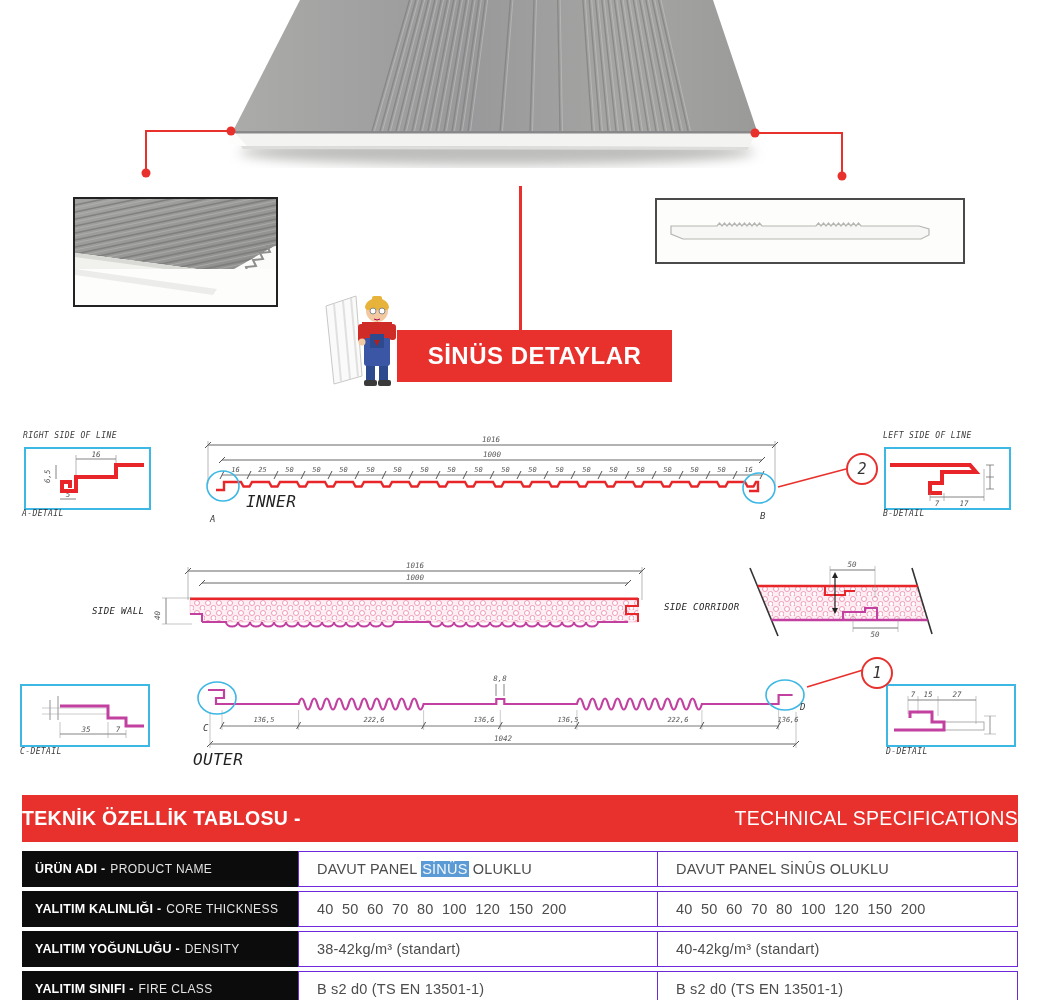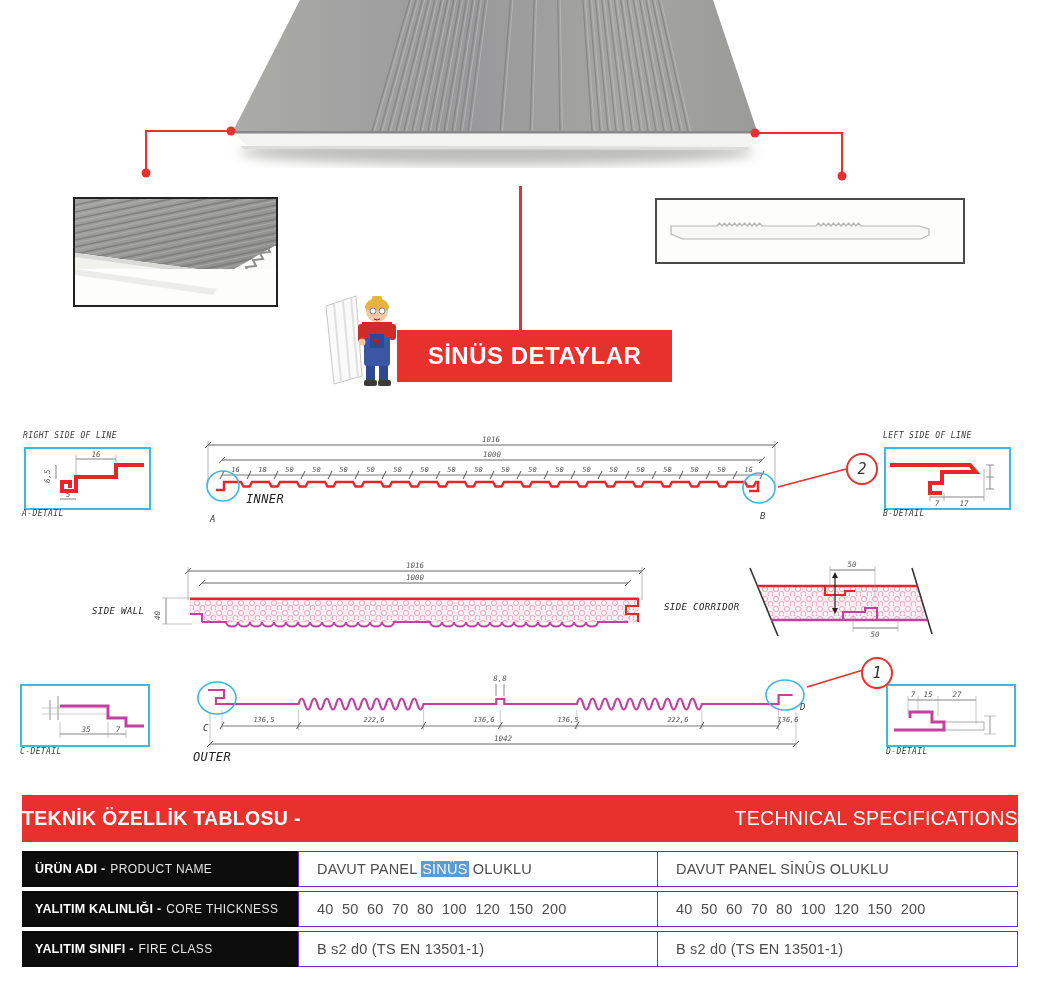--- a/index.html
+++ b/index.html
@@ -2,21 +2,21 @@
 <html><head>
 <meta charset="utf-8">
 <style>
   html,body{margin:0;padding:0;background:#fff;}
   .page{position:relative;width:1040px;height:1000px;background:#fff;overflow:hidden;
         font-family:"Liberation Sans",sans-serif;}
   .abs{position:absolute;}
   
   .dlabel{position:absolute;font:italic 8px "DejaVu Sans Mono",monospace;color:#3a3a3a;
           letter-spacing:.4px;white-space:nowrap;}
-  .dlabel.big{font-size:12px;color:#222;}
+  .dlabel.big{font-size:16px;color:#222;}
   .dlabel.pt{font-size:9px;}
   .dbox{position:absolute;border:2px solid #3db7e4;background:#fff;}
   .gbox{position:absolute;border:2px solid #4a4a4a;background:#fdfdfb;}
   .pbox{position:absolute;border:2px solid #222;background:#fbfbfa;}
   svg text.dim{font:italic 7.5px "DejaVu Sans Mono",monospace;fill:#555;}
   svg text.dimc{text-anchor:middle;}
   .segrow{position:absolute;display:flex;}
   .segrow .seg{flex:1;text-align:center;font:italic 7px "DejaVu Sans Mono",monospace;color:#555;white-space:nowrap;}
   .segrow.prop .seg{flex:none;}
   
@@ -283,21 +283,21 @@
         <line x1="506" y1="47" x2="510" y2="39" stroke="#555" stroke-width="1"></line>
         <line x1="533" y1="47" x2="537" y2="39" stroke="#555" stroke-width="1"></line>
         <line x1="560" y1="47" x2="564" y2="39" stroke="#555" stroke-width="1"></line>
       </g>
     <path id="inner-profile" fill="none" stroke="#e8262a" stroke-width="2.4" d="M16,58 h8 v-8 h17 l2.5,4.5 h6 l2.5,-4.5 h17 l2.5,4.5 h6 l2.5,-4.5 h17 l2.5,4.5 h6 l2.5,-4.5 h17 l2.5,4.5 h6 l2.5,-4.5 h17 l2.5,4.5 h6 l2.5,-4.5 h17 l2.5,4.5 h6 l2.5,-4.5 h17 l2.5,4.5 h6 l2.5,-4.5 h17 l2.5,4.5 h6 l2.5,-4.5 h17 l2.5,4.5 h6 l2.5,-4.5 h17 l2.5,4.5 h6 l2.5,-4.5 h17 l2.5,4.5 h6 l2.5,-4.5 h17 l2.5,4.5 h6 l2.5,-4.5 h17 l2.5,4.5 h6 l2.5,-4.5 h17 l2.5,4.5 h6 l2.5,-4.5 h17 l2.5,4.5 h6 l2.5,-4.5 h17 l2.5,4.5 h6 l2.5,-4.5 h17 l2.5,4.5 h6 l2.5,-4.5 h17 l2.5,4.5 h6 l2.5,-4.5 h17 l2.5,4.5 h6 l2.5,-4.5 h2 v9 h-9"></path>
     <ellipse cx="23" cy="54" rx="16" ry="15" fill="none" stroke="#3db7e4" stroke-width="1.6"></ellipse>
     <ellipse cx="559" cy="56" rx="16" ry="15" fill="none" stroke="#3db7e4" stroke-width="1.6"></ellipse>
   </svg>
   <div class="segrow" style="left:222px;top:466px;width:540px;height:9px;">
       <span class="seg">16</span>
-      <span class="seg">18</span>
+      <span class="seg">25</span>
       <span class="seg">50</span>
       <span class="seg">50</span>
       <span class="seg">50</span>
       <span class="seg">50</span>
       <span class="seg">50</span>
       <span class="seg">50</span>
       <span class="seg">50</span>
       <span class="seg">50</span>
       <span class="seg">50</span>
       <span class="seg">50</span>
@@ -487,20 +487,28 @@
     <div class="spec-row">
       <div class="cell label">
         <span class="l-tr">YALITIM KALINLIĞI -</span>
         <span class="l-en">CORE THICKNESS</span>
       </div>
       <div class="cell val">40  50  60  70  80  100  120  150  200</div>
       <div class="cell val v2">40  50  60  70  80  100  120  150  200</div>
     </div>
     <div class="spec-row">
       <div class="cell label">
+        <span class="l-tr">YALITIM YOĞUNLUĞU -</span>
+        <span class="l-en">DENSITY</span>
+      </div>
+      <div class="cell val">38-42kg/m³ (standart)</div>
+      <div class="cell val v2">40-42kg/m³ (standart)</div>
+    </div>
+    <div class="spec-row">
+      <div class="cell label">
         <span class="l-tr">YALITIM SINIFI -</span>
         <span class="l-en">FIRE CLASS</span>
       </div>
       <div class="cell val">B s2 d0 (TS EN 13501-1)</div>
       <div class="cell val v2">B s2 d0 (TS EN 13501-1)</div>
     </div>
   </div>
 
 </div>
 

